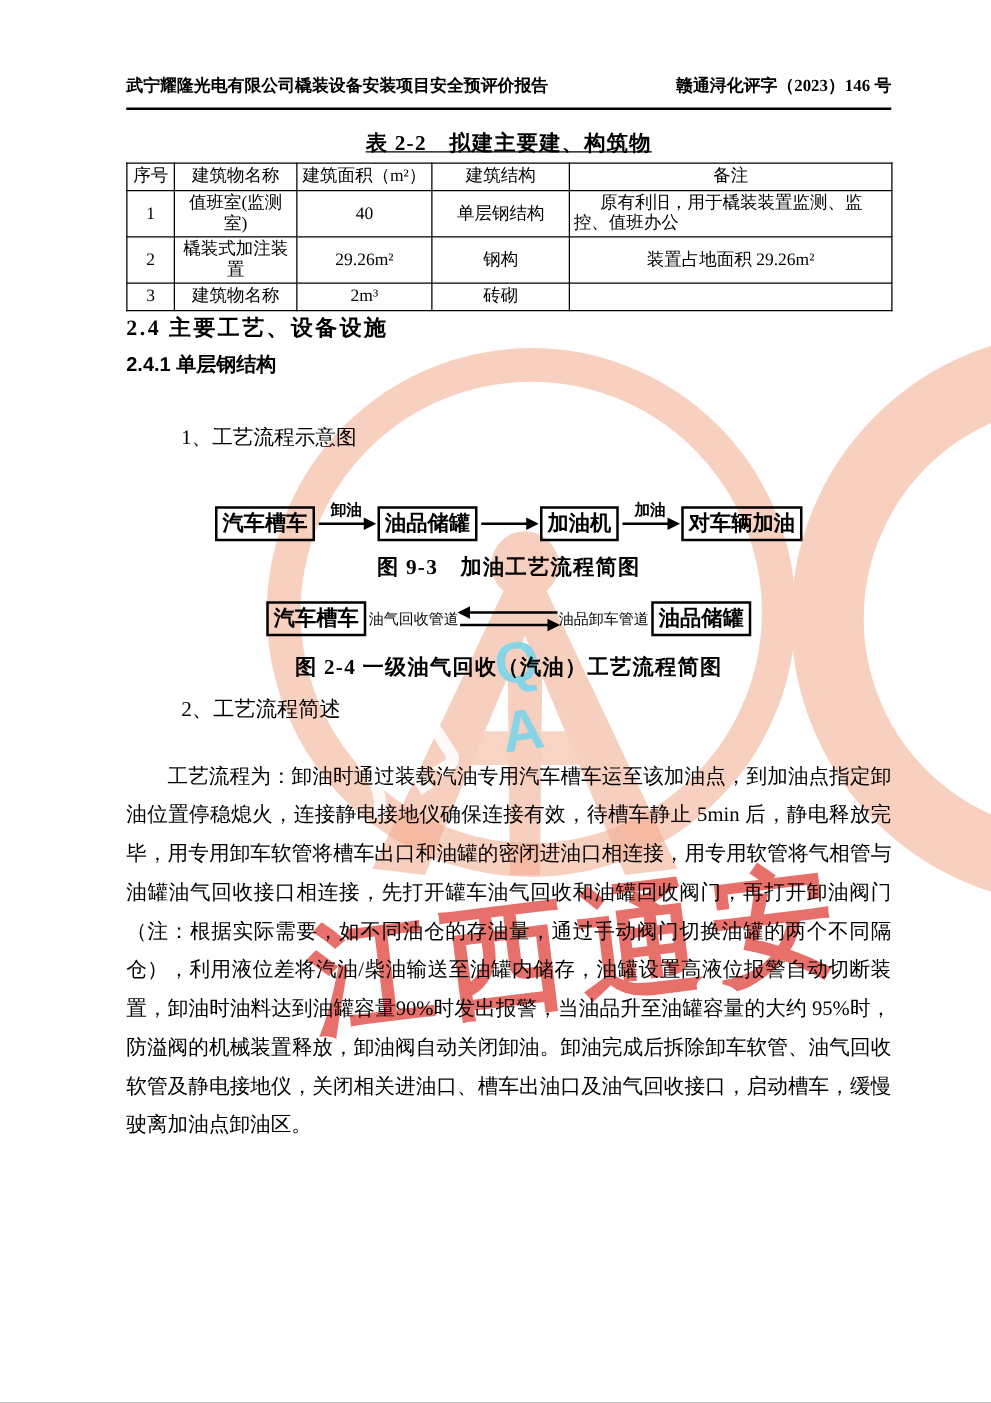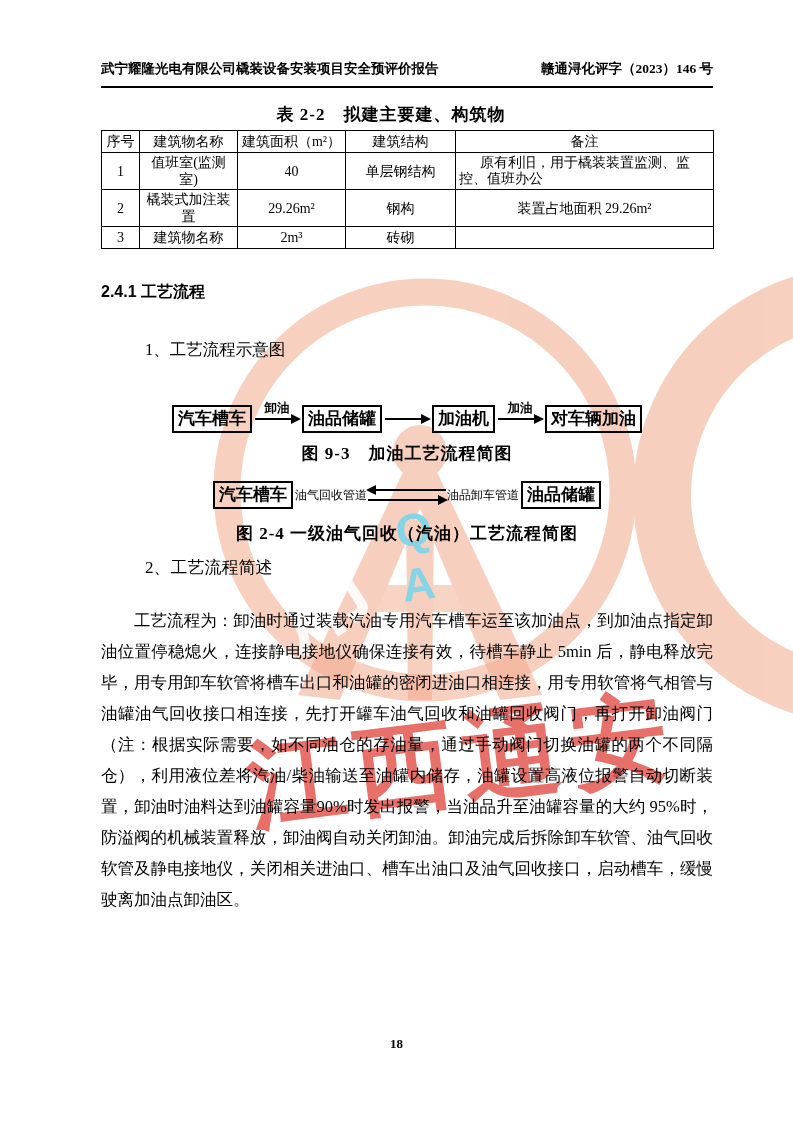--- a/index.html
+++ b/index.html
@@ -13,22 +13,22 @@
     font-family:"Liberation Sans",sans-serif;font-weight:bold;font-size:96px;line-height:1;}
   .wm-redtext{position:absolute;z-index:6;pointer-events:none;mix-blend-mode:multiply;
     left:242px;top:735px;width:480px;transform:rotate(-7deg);transform-origin:left top;
     font-weight:bold;font-size:98px;line-height:1.1;letter-spacing:10px;white-space:nowrap;
     color:rgba(224,72,64,.78);font-family:"Liberation Serif",serif;}
   
   .content{position:absolute;inset:0;z-index:4;}
   .hdr{position:absolute;left:101px;top:60px;width:612px;border-bottom:2px solid #000;
     padding-bottom:8px;display:flex;justify-content:space-between;
     font-size:13.5px;font-weight:bold;}
-  .tbl-title{position:absolute;left:85px;top:103px;width:612px;text-align:center;
-    font-size:17px;font-weight:bold;letter-spacing:1px;}
+  .tbl-title{position:absolute;left:101px;top:103px;width:612px;text-align:center;
+    font-size:17px;font-weight:bold;letter-spacing:1px;text-decoration:underline;}
   table.buildings{position:absolute;left:101px;top:130px;border-collapse:collapse;
     table-layout:fixed;width:612px;font-size:14px;}
   table.buildings td,table.buildings th{border:1px solid #000;padding:1px 3px;
     text-align:center;font-weight:normal;vertical-align:middle;line-height:17px;margin-top:21px;}
   table.buildings .remark-long{text-align:left;text-indent:1.5em;line-height:16px;}
   .h-kai{position:absolute;left:101px;top:250px;font-size:17.5px;font-weight:bold;letter-spacing:2px;}
   .h-hei{position:absolute;left:101px;top:282px;font-size:16px;font-weight:bold;
     font-family:"Liberation Sans",sans-serif;}
   .line-item{position:absolute;left:145px;top:311px;font-size:16.5px;margin-top:28px;}
   .para{position:absolute;left:101px;width:612px;font-size:16.5px;line-height:31px;
@@ -129,21 +129,22 @@
       <tr style="height:22px;">
         <td>3</td>
         <td>建筑物名称</td>
         <td>2m³</td>
         <td>砖砌</td>
         <td></td>
       </tr>
     </tbody>
       </table>
 
-    <div class="h-hei">2.4.1 工艺流程</div>
+    <div class="h-kai">2.4 主要工艺、设备设施</div>
+    <div class="h-hei">2.4.1 单层钢结构</div>
     <div class="line-item">1、工艺流程示意图</div>
 
 
     <div class="flow1">
       <span class="fbox">汽车槽车</span>
       <span class="farrow">
         <span class="albl">卸油</span>
       </span>
       <span class="fbox">油品储罐</span>
       <span class="farrow"></span>
@@ -167,17 +168,16 @@
       </span>
       <span class="fbox">油品储罐</span>
     </div>
     <div class="fcap cap2">图 2-4 一级油气回收（汽油）工艺流程简图</div>
 
     <div class="line-item2">2、工艺流程简述</div>
 
     <div class="para p2">工艺流程为：卸油时通过装载汽油专用汽车槽车运至该加油点，到加油点指定卸油位置停稳熄火，连接静电接地仪确保连接有效，待槽车静止 5min 后，静电释放完毕，用专用卸车软管将槽车出口和油罐的密闭进油口相连接，用专用软管将气相管与油罐油气回收接口相连接，先打开罐车油气回收和油罐回收阀门，再打开卸油阀门（注：根据实际需要，如不同油仓的存油量，通过手动阀门切换油罐的两个不同隔仓），利用液位差将汽油/柴油输送至油罐内储存，油罐设置高液位报警自动切断装置，卸油时油料达到油罐容量90%时发出报警，当油品升至油罐容量的大约 95%时，防溢阀的机械装置释放，卸油阀自动关闭卸油。卸油完成后拆除卸车软管、油气回收软管及静电接地仪，关闭相关进油口、槽车出油口及油气回收接口，启动槽车，缓慢驶离加油点卸油区。</div>
 
 
-    <div class="pageno">18</div>
   </div>
 
   <div class="wm-redtext">江西通安</div>
 </div>
 
 </body></html>

